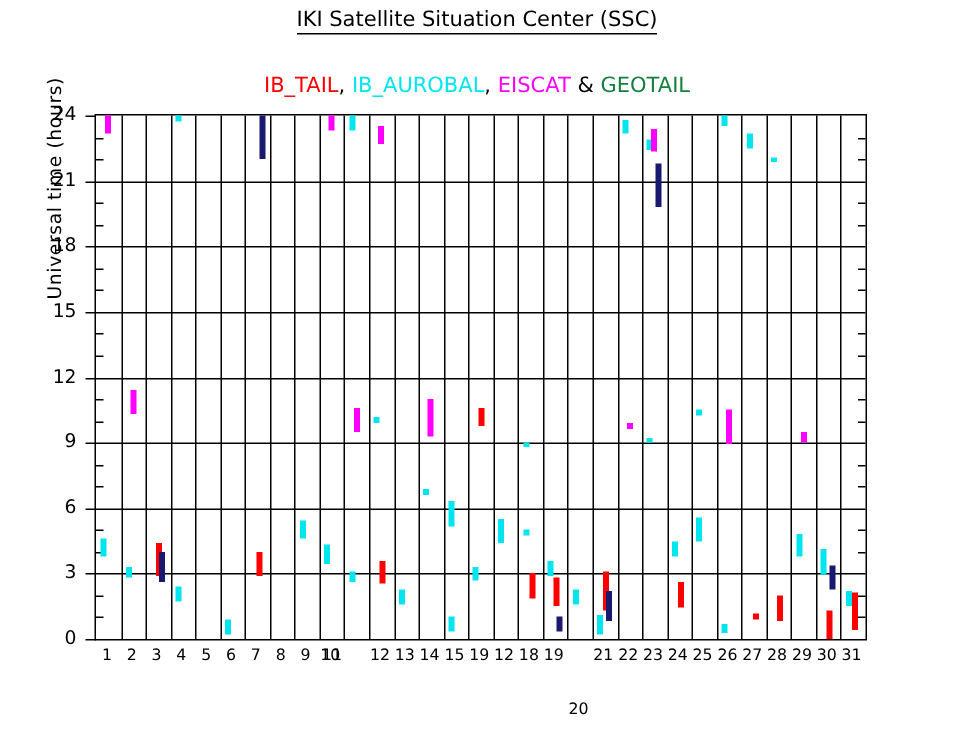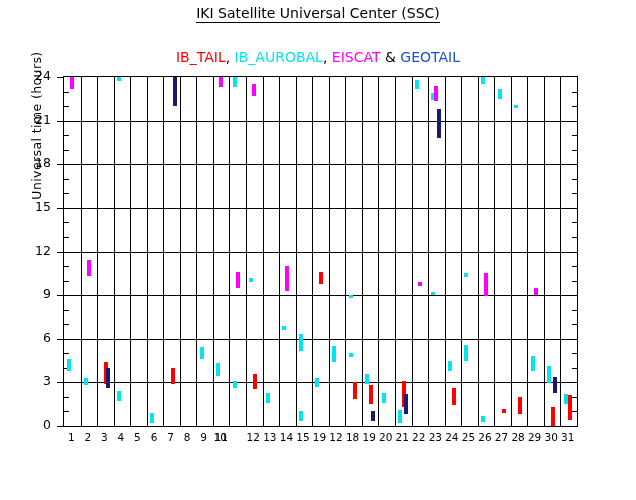--- a/index.html
+++ b/index.html
@@ -136,30 +136,30 @@
     font-size: 13px;
     letter-spacing: 0.2px;
   }
 </style>
 </head>
 <body>
 
 <div id="page">
 
   <div class="title-main">
-    <span class="u">IKI Satellite Universal Center (SSC)</span>
+    <span class="u">IKI Satellite Situation Center (SSC)</span>
   </div>
 
 
   <div class="legend-line">
     <span style="color: rgb(255, 0, 0);">IB_TAIL</span><span class="sep">,</span>
     <span style="color: rgb(0, 229, 238);">IB_AUROBAL</span><span class="sep">,</span>
     <span style="color: rgb(255, 0, 255);">EISCAT</span>
     <span class="sep">&amp;</span>
-    <span style="color: #1d4ed8;">GEOTAIL</span>
+    <span style="color: #15803d;">GEOTAIL</span>
   </div>
 
   <div id="plot">
       <div class="vgrid" style="left: 17px;"></div>
       <div class="vgrid" style="left: 33px;"></div>
       <div class="vgrid" style="left: 50px;"></div>
       <div class="vgrid" style="left: 66px;"></div>
       <div class="vgrid" style="left: 83px;"></div>
       <div class="vgrid" style="left: 99px;"></div>
       <div class="vgrid" style="left: 116px;"></div>
@@ -323,21 +323,21 @@
     <div class="xlabel-txt" style="left: 211.21px;">10</div>
     <div class="xlabel-txt" style="left: 210px; text-align: right;">11</div>
     <div class="xlabel-txt" style="left: 244.306px;">12</div>
     <div class="xlabel-txt" style="left: 260.855px;">13</div>
     <div class="xlabel-txt" style="left: 277.403px;">14</div>
     <div class="xlabel-txt" style="left: 293.952px;">15</div>
     <div class="xlabel-txt" style="left: 310.5px;">19</div>
     <div class="xlabel-txt" style="left: 327.048px;">12</div>
     <div class="xlabel-txt" style="left: 343.597px;">18</div>
     <div class="xlabel-txt" style="left: 360.145px;">19</div>
-    <div class="xlabel-txt" style="left: 376.694px;">20</div>
+    <div class="xlabel-txt" style="left: 376.694px; margin-top: 36px;">20</div>
     <div class="xlabel-txt" style="left: 393.242px;">21</div>
     <div class="xlabel-txt" style="left: 409.79px;">22</div>
     <div class="xlabel-txt" style="left: 426.339px;">23</div>
     <div class="xlabel-txt" style="left: 442.887px;">24</div>
     <div class="xlabel-txt" style="left: 459.435px;">25</div>
     <div class="xlabel-txt" style="left: 475.984px;">26</div>
     <div class="xlabel-txt" style="left: 492.532px;">27</div>
     <div class="xlabel-txt" style="left: 509.081px;">28</div>
     <div class="xlabel-txt" style="left: 525.629px;">29</div>
     <div class="xlabel-txt" style="left: 542.177px;">30</div>

